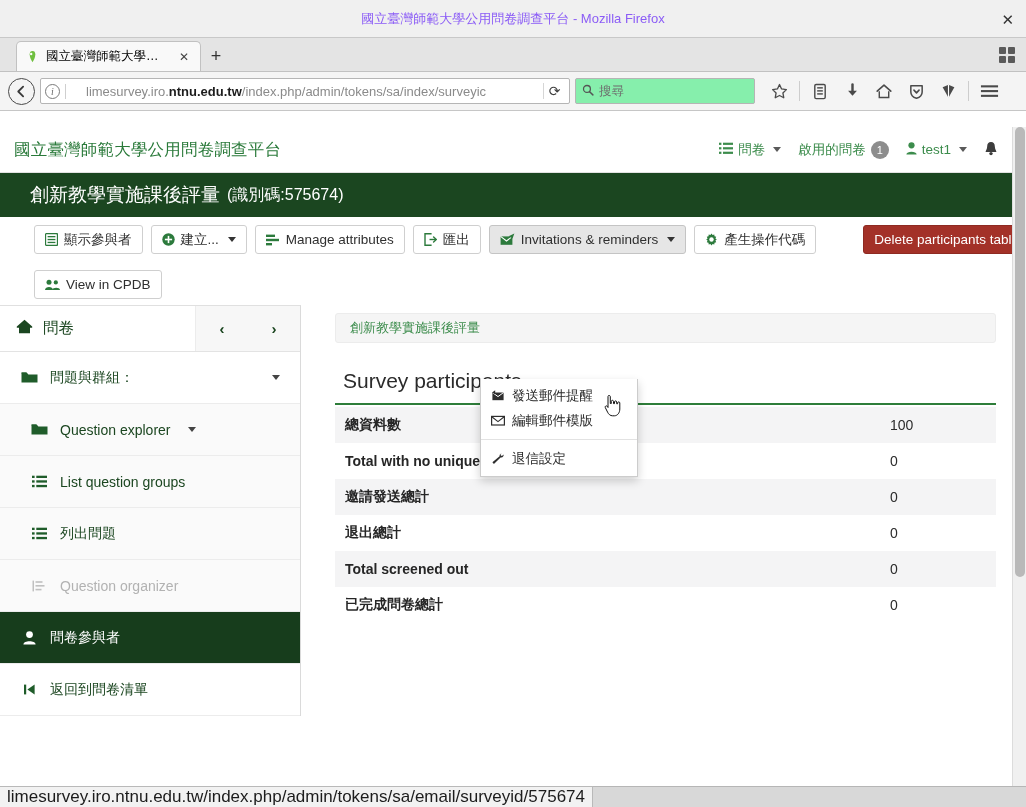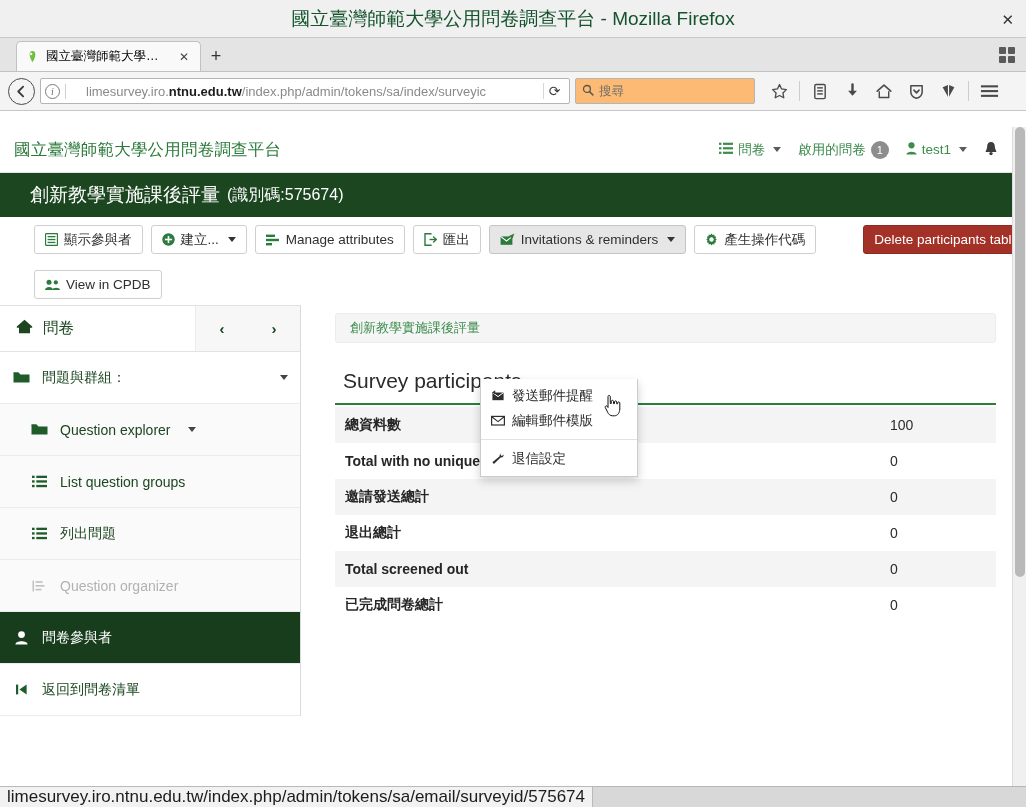--- a/index.html
+++ b/index.html
@@ -11,21 +11,21 @@
   }
   body { position: relative; }
 
   
   .ff-titlebar {
     height: 38px; background: #f0f0f0;
     border-bottom: 1px solid #c8c8c8;
     display: flex; align-items: center; justify-content: center;
     position: relative;
   }
-  .ff-title { font-size: 19px; color: #14532d; font-weight: 400; }
+  .ff-title { font-size: 13px; color: #8b5cf6; font-weight: 400; }
   .ff-close {
     position: absolute; right: 12px; top: 50%; transform: translateY(-50%);
     font-size: 15px; color: #333; line-height: 1; cursor: pointer;
   }
 
   .ff-tabstrip {
     height: 34px; background: #e4e4e4;
     display: flex; align-items: flex-end;
     border-bottom: 1px solid #c1c1c1;
     padding-left: 16px;
@@ -87,21 +87,21 @@
     overflow: hidden;
     padding-left: 15px;
   }
   .url-text b { color: #1c1c1c; font-weight: 700; }
   .url-text .dim { color: #8a8a8a; }
   .url-reload {
     width: 22px; text-align: center; color: #3d3d3d; font-size: 14px;
     border-left: 1px solid #d6d6d6; flex: 0 0 22px; cursor: pointer;
   }
   .searchbar {
-    width: 180px; height: 26px; background: #fdba74;
+    width: 180px; height: 26px; background: #86efac;
     border: 1px solid #b5b5b5; border-radius: 2px;
     display: flex; align-items: center; gap: 5px; padding: 0 6px;
     flex: 0 0 180px;
   }
   .searchbar .sicon { color: #555; font-size: 12px; }
   .searchbar .stext { font-size: 12.5px; color: #6d6d6d; }
   .nav-icons { display: flex; align-items: center; gap: 2px; margin-left: 4px; }
   .nav-ic {
     width: 30px; height: 28px; display: flex; align-items: center; justify-content: center;
     color: #4a4a4a; cursor: pointer;
@@ -214,21 +214,21 @@
   }
   .sb-head-arrows {
     flex: 0 0 105px; background: #f7f7f7; display: flex;
     align-items: center; justify-content: space-around;
     border-left: 1px solid #ececec;
   }
   .sb-arrow { font-size: 15px; color: #1b4620; font-weight: 700; cursor: pointer; padding: 0 6px; }
 
   .sb-row {
     display: flex; align-items: center; gap: 12px;
-    height: 52px; padding: 0 12px; font-size: 14px; color: #1b4620;
+    height: 52px; padding: 0 20px; font-size: 14px; color: #1b4620;
     border-bottom: 1px solid #ececec; cursor: pointer;
   }
   .sb-row.shaded { background: #fafafa; }
   .sb-row.indent { padding-left: 30px; }
   .sb-row .ic { color: #1f5c2a; width: 18px; display: inline-flex; justify-content: center; }
   .sb-row .caret3 {
     margin-left: auto; width: 0; height: 0;
     border-left: 4px solid transparent; border-right: 4px solid transparent;
     border-top: 5px solid #444;
   }

